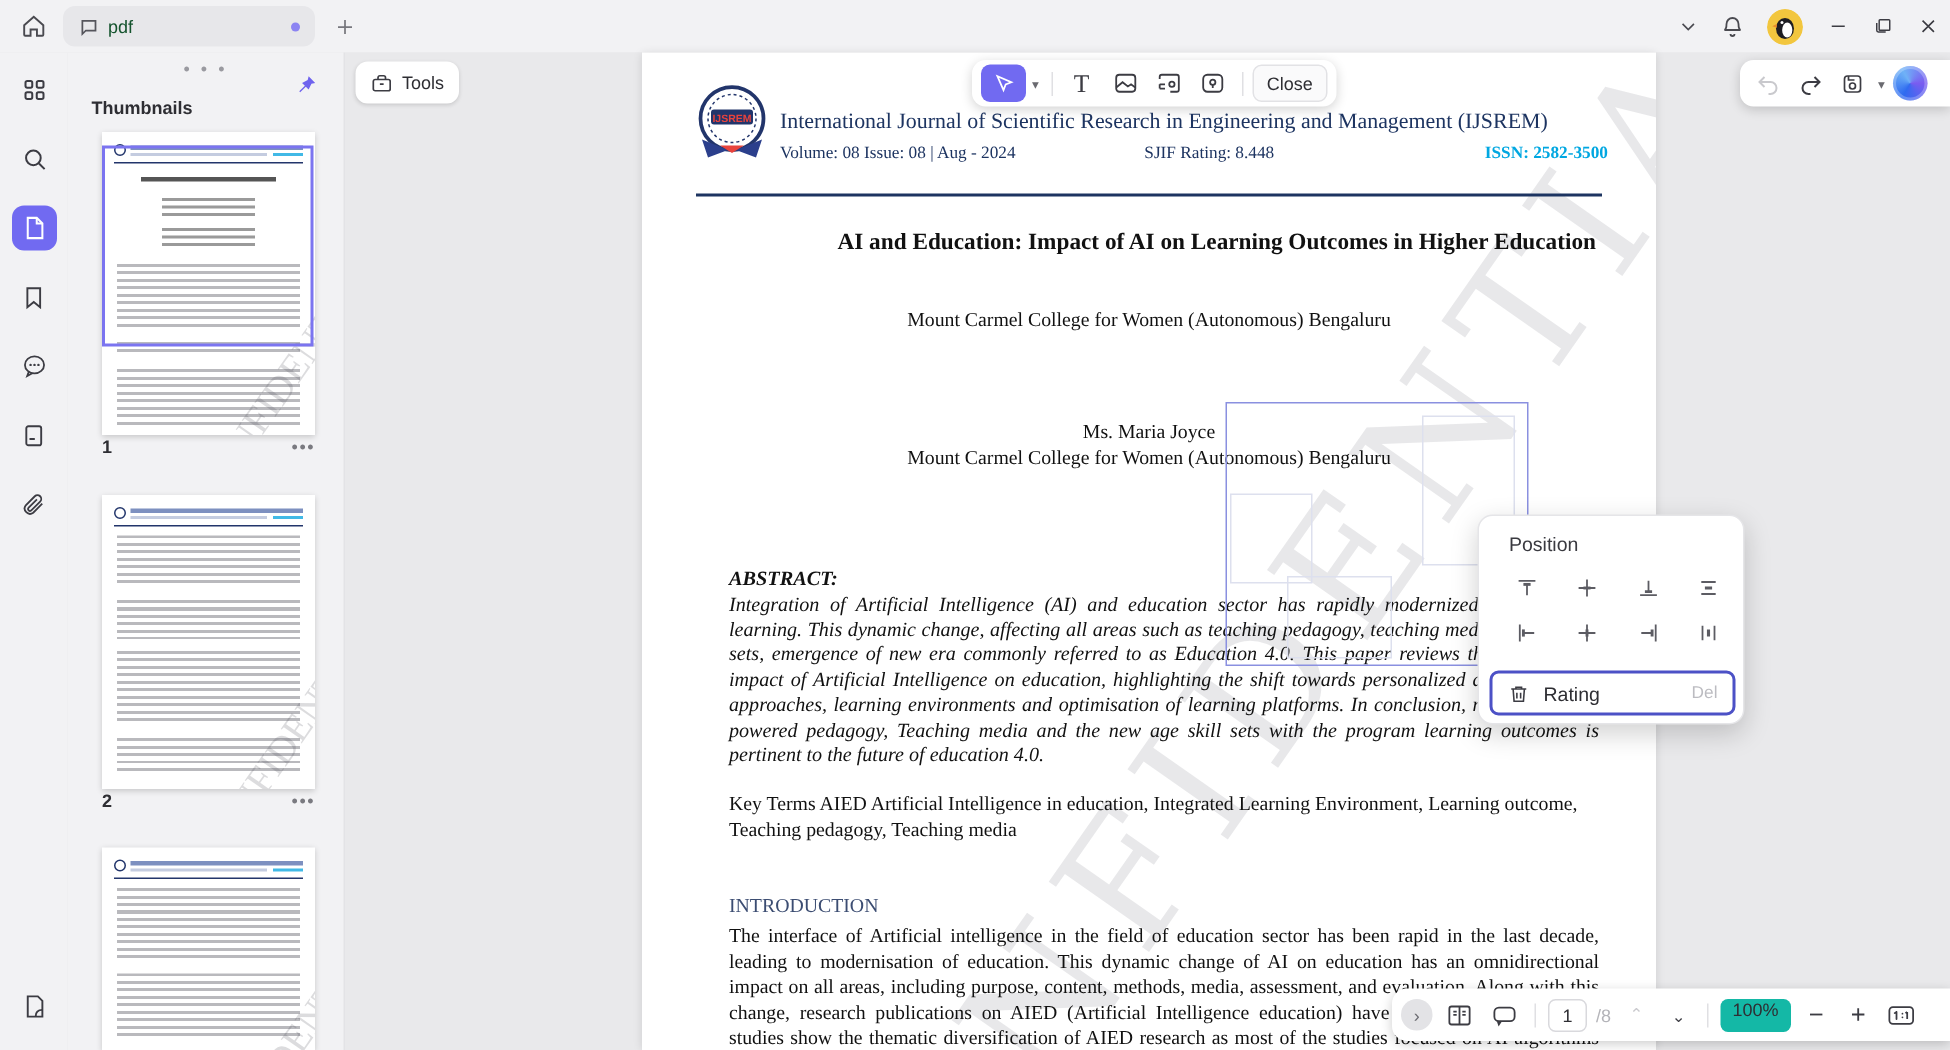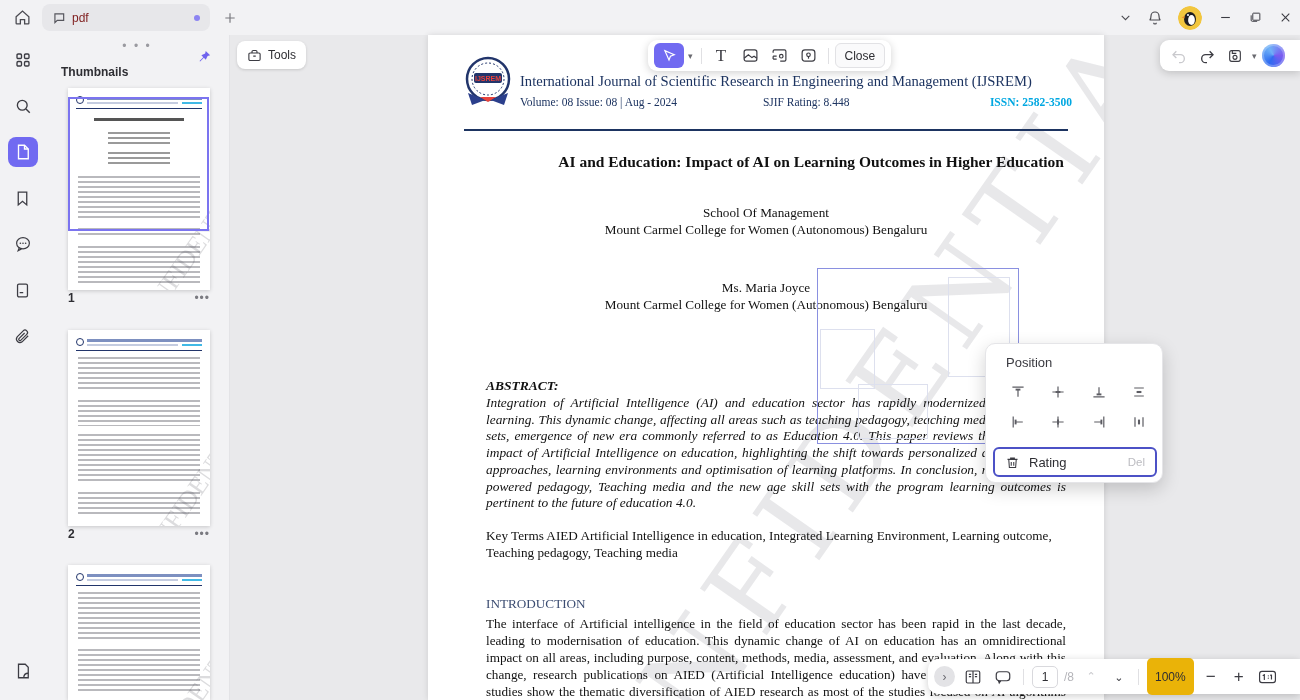--- a/index.html
+++ b/index.html
@@ -4,21 +4,21 @@
 <style>
   * { margin:0; padding:0; box-sizing:border-box; }
   html,body { width:1300px; height:700px; overflow:hidden; }
   body { font-family:"Liberation Sans", sans-serif; background:#e9e9eb; position:relative; }
 
   
   #titlebar { position:absolute; left:0; top:0; width:1300px; height:35px; background:#f2f2f4; display:flex; align-items:center; }
   .tb-btn { width:28px; height:28px; display:flex; align-items:center; justify-content:center; border-radius:6px; color:#4a4a50; }
   #home-btn { margin-left:8px; }
   #doc-tab { margin-left:6px; width:168px; height:27px; background:#e7e7ea; border-radius:8px; display:flex; align-items:center; padding:0 10px; }
-  #doc-tab .tab-label { font-size:12px; color:#7f1d1d; margin-left:6px; flex:1; }
+  #doc-tab .tab-label { font-size:12px; color:#14532d; margin-left:6px; flex:1; }
   #tab-dot { width:6px; height:6px; border-radius:50%; background:#8c84f2; }
   .win-ctl { width:30px; height:30px; display:flex; align-items:center; justify-content:center; color:#3c3c43; font-size:14px; }
   #avatar { width:24px; height:24px; border-radius:50%; overflow:hidden; margin:0 8px; }
 
   
   #rail { position:absolute; left:0; top:35px; width:45px; height:665px; background:#f2f2f4; display:flex; flex-direction:column; align-items:center; }
   .rail-ic { width:30px; height:30px; margin-top:16px; display:flex; align-items:center; justify-content:center; border-radius:8px; color:#3c3c43; }
   .rail-ic.active { background:#716af1; color:#fff; }
   #rail-bottom { margin-top:auto; margin-bottom:14px; }
 
@@ -89,21 +89,21 @@
   #del-label { font-size:13px; color:#2e2e33; flex:1; }
   #del-key { font-size:11.5px; color:#bcbcc1; }
 
   
   #statusbar { position:absolute; left:928px; top:659px; width:372px; height:35px; background:#fff; border-radius:10px 0 0 10px; box-shadow:0 2px 8px rgba(0,0,0,.2); display:flex; align-items:center; padding:0 8px; gap:6px; }
   #collapse-btn { width:21px; height:21px; border-radius:50%; background:#e3e3e6; color:#6a6a70; font-size:12px; display:flex; align-items:center; justify-content:center; margin-left:-2px; }
   .sb-ic { width:24px; height:24px; display:flex; align-items:center; justify-content:center; color:#3c3c43; }
   .sb-div { width:1px; height:16px; background:#e0e0e3; margin:0 2px; }
   #page-box { min-width:26px; height:22px; border:1px solid #d9d9dd; border-radius:5px; display:flex; align-items:center; justify-content:center; font-size:12px; color:#2e2e33; padding:0 6px; }
   #page-total { font-size:12px; color:#b4b4b9; }
-  #zoom-box { height:37px; padding:0 8px; background:#eab308; border-radius:5px; display:flex; align-items:center; font-size:12px; color:#2e2e33; }
+  #zoom-box { height:22px; padding:0 8px; background:#14b8a6; border-radius:5px; display:flex; font-size:12px; color:#2e2e33; }
   .sb-chev { font-size:11px; color:#3c3c43; width:22px; text-align:center; }
   .disabled { color:#c9c9cd !important; }
   .pm-big { font-size:17px; color:#3c3c43; width:22px; text-align:center; }
 
   svg { display:block; }
 </style>
 </head>
 <body>
 
 <div id="titlebar">
@@ -337,21 +337,20 @@
         <span id="jvol">Volume: 08 Issue: 08 | Aug - 2024</span>
         <span id="jrat">SJIF Rating: 8.448</span>
         <span id="jissn">ISSN: 2582-3500</span>
       </div>
       <div id="jrule"></div>
     </div>
 
     <div id="paper-title">AI and Education: Impact of AI on Learning Outcomes in Higher Education</div>
 
     <div id="auth1" class="authors">
-      <div>School Of Management</div>
       <div>Mount Carmel College for Women (Autonomous) Bengaluru</div>
     </div>
     <div id="auth2" class="authors">
       <div>Ms. Maria Joyce</div>
       <div>Mount Carmel College for Women (Autonomous) Bengaluru</div>
     </div>
 
     <div id="abs-head">ABSTRACT:</div>
     <div id="abs-text">Integration of Artificial Intelligence (AI) and education sector has rapidly modernized teaching and learning. This dynamic change, affecting all areas such as teaching pedagogy, teaching media and the skill sets, emergence of new era commonly referred to as Education 4.0. This paper reviews the multifaceted impact of Artificial Intelligence on education, highlighting the shift towards personalized and customised approaches, learning environments and optimisation of learning platforms. In conclusion, mapping the AI powered pedagogy, Teaching media and the new age skill sets with the program learning outcomes is pertinent to the future of education 4.0.</div>
     <div id="keyterms">Key Terms AIED Artificial Intelligence in education, Integrated Learning Environment, Learning outcome, Teaching pedagogy, Teaching media</div>

